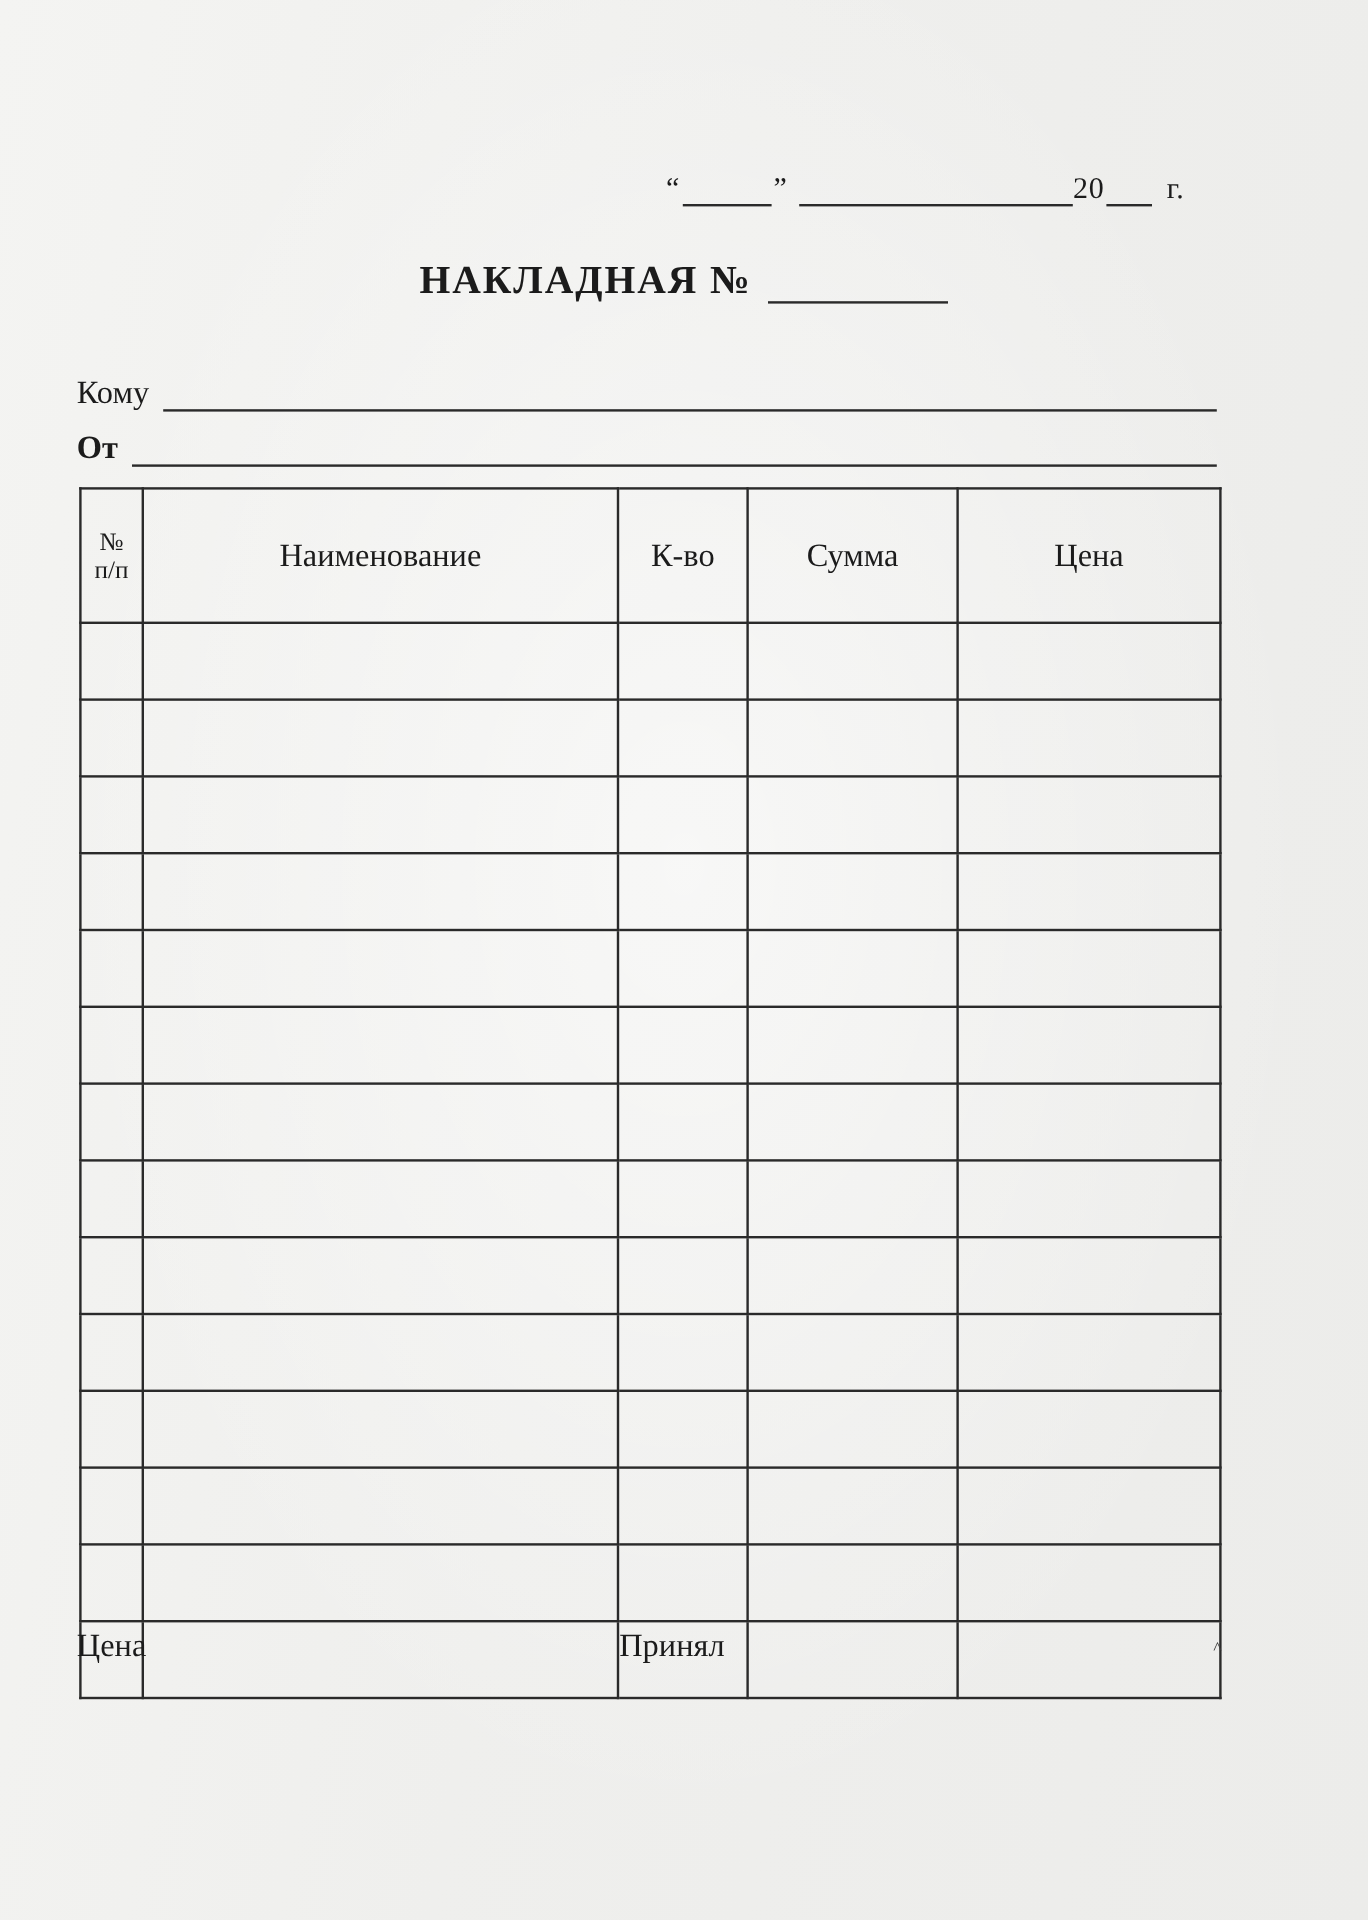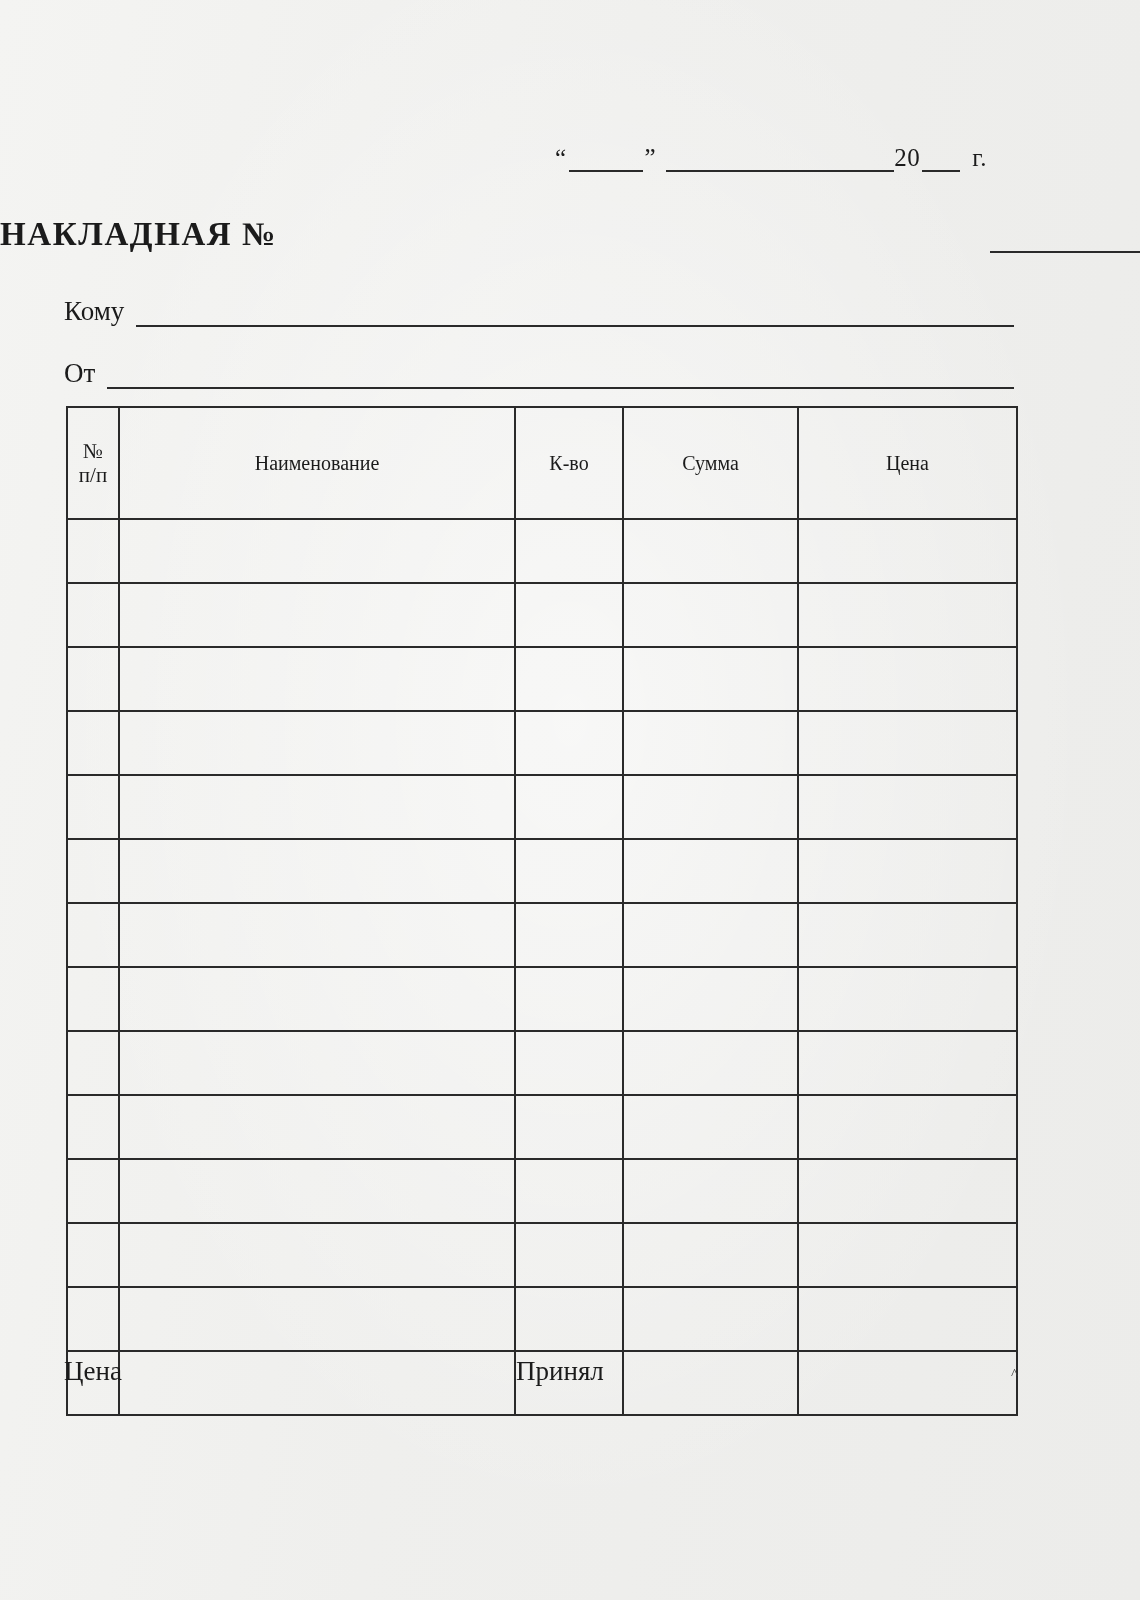--- a/index.html
+++ b/index.html
@@ -66,21 +66,21 @@
   }
   .date-line .g { margin-left: 10px; }
 
   
   .title-row {
     position: absolute;
     top: 216px;
     left: 0;
     width: 100%;
     display: flex;
-    justify-content: space-between;
+    justify-content: center;
     align-items: flex-end;
   }
   .title-text {
     font-size: 33px;
     font-weight: bold;
     letter-spacing: 1.6px;
   }
   .title-blank {
     display: inline-block;
     width: 150px;
@@ -96,43 +96,43 @@
     align-items: flex-end;
     font-size: 27px;
   }
   .field-row .label { white-space: nowrap; }
   .field-row .rule {
     flex: 1;
     border-bottom: 2px solid #2a2a2a;
     height: 20px;
     margin-left: 12px;
   }
-  .row-komu { top: 296px; left: 64px; width: 950px; }
-  .row-ot   { top: 358px; left: 64px; width: 950px; }
+  .row-komu { top: 312px; left: 64px; width: 950px; }
+  .row-ot   { top: 358px; left: 64px; width: 950px; font-weight: bold; }
 
   
   .table-wrap {
     position: absolute;
     top: 406px;
     left: 66px;
     width: 950px;
   }
   table.invoice {
     width: 100%;
     border-collapse: collapse;
     table-layout: fixed;
   }
   table.invoice th,
   table.invoice td {
     border: 2px solid #2a2a2a;
     background: transparent;
   }
   table.invoice th {
     font-weight: normal;
-    font-size: 20px;
+    font-size: 27px;
     height: 110px;
     vertical-align: middle;
     text-align: center;
     padding: 0 6px;
   }
   table.invoice th.col-num {
     font-size: 21px;
     line-height: 1.15;
   }
   table.invoice td {

